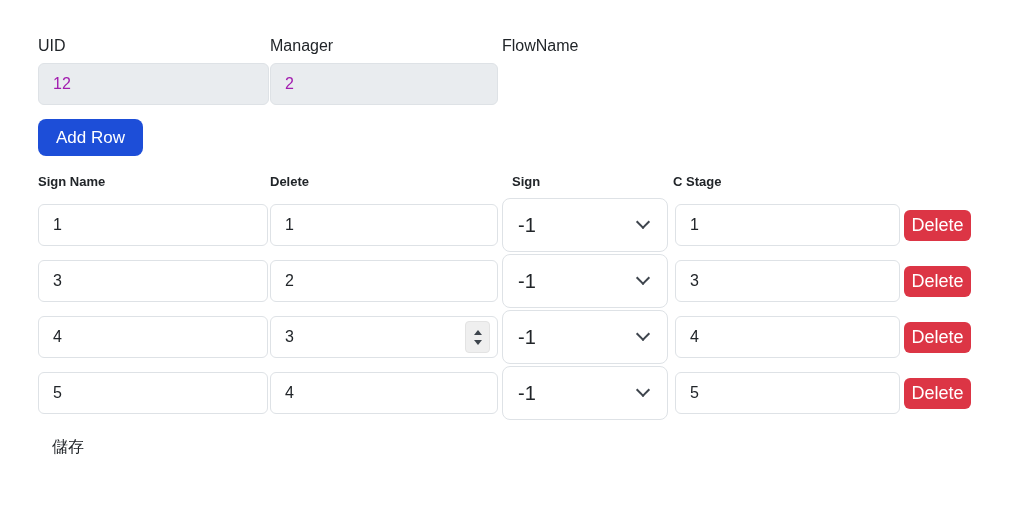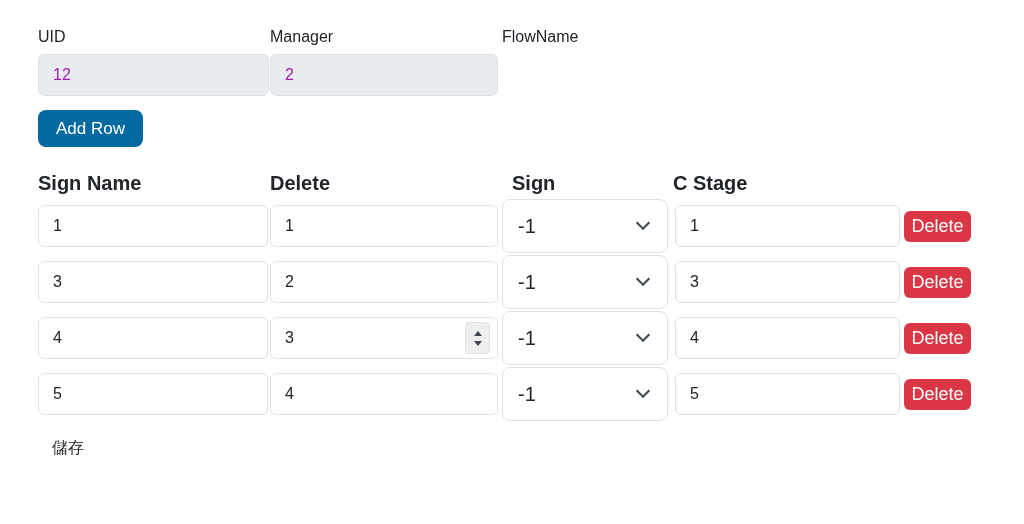--- a/index.html
+++ b/index.html
@@ -3,46 +3,46 @@
 <meta charset="utf-8">
 <style>
   * { box-sizing: border-box; margin: 0; padding: 0; }
   html, body { background: #ffffff; }
   body {
     width: 1024px; height: 524px;
     font-family: "Liberation Sans", "DejaVu Sans", sans-serif;
     color: #212529;
     overflow: hidden;
   }
-  .page { padding: 27px 0 0 38px; }
+  .page { padding: 36px 0 0 38px; }
 
   
   .top-fields { display: flex; }
   .field-col { display: flex; flex-direction: column; }
   .field-col .fld-label { font-size: 16px; line-height: 20px; margin-bottom: 7px; color: #212529; }
   .fld-input {
     height: 42px; border: 1px solid #dee2e6; border-radius: 6px;
     padding: 0 14px; font-size: 16px; color: #212529;
     font-family: inherit; background: #ffffff; outline: none; width: 100%;
   }
   .fld-input:disabled { background: #e9ecef; color: #a21caf; opacity: 1; }
   .col-uid   { width: 231px; margin-right: 1px; }
   .col-mgr   { width: 228px; margin-right: 4px; }
   .col-flow  { width: 226px; }
 
   
   .section-title { font-size: 33px; font-weight: 400; line-height: 38px; margin-top: 28px; color: #212529; }
   .btn-add {
     margin-top: 14px; height: 37px; padding: 0 18px;
-    background: #0369a1; color: #ffffff; border: none; border-radius: 8px;
+    background: #1d4ed8; color: #ffffff; border: none; border-radius: 8px;
     font-size: 17px; font-family: inherit; cursor: pointer; display: inline-block;
   }
 
   
-  .grid-headers { display: flex; margin-top: 26px; font-weight: 700; font-size: 20px; line-height: 20px; }
+  .grid-headers { display: flex; margin-top: 16px; font-weight: 700; font-size: 13px; line-height: 20px; }
   .gh-sign  { width: 232px; }
   .gh-stage { width: 232px; }
   .gh-price { width: 171px; padding-left: 10px; }
   .gh-cname { width: 226px; }
 
   
   .rows { margin-top: 5px; }
   .data-row { display: flex; align-items: center; height: 56px; }
   .cell { position: relative; }
   .cell-sign  { width: 230px; margin-right: 2px; }

